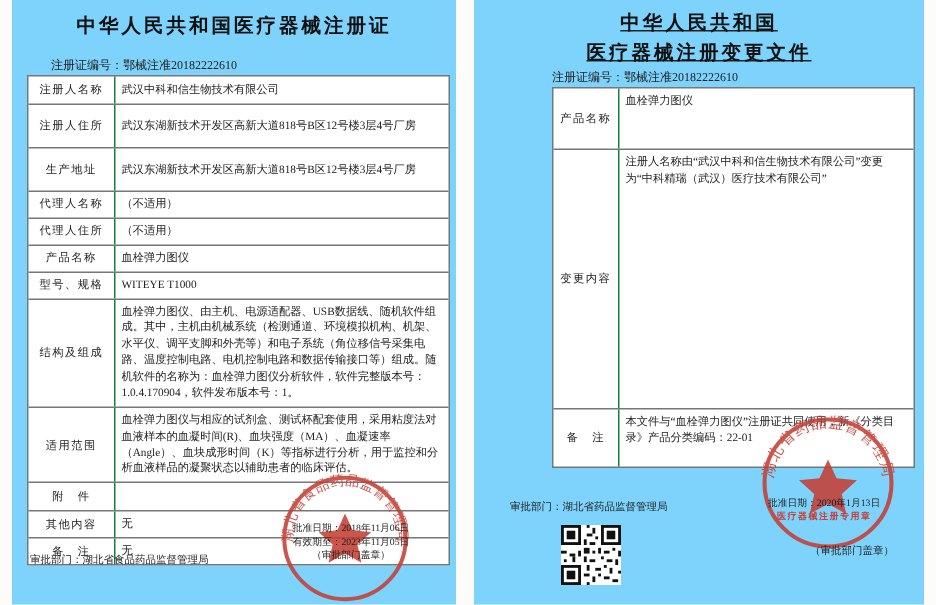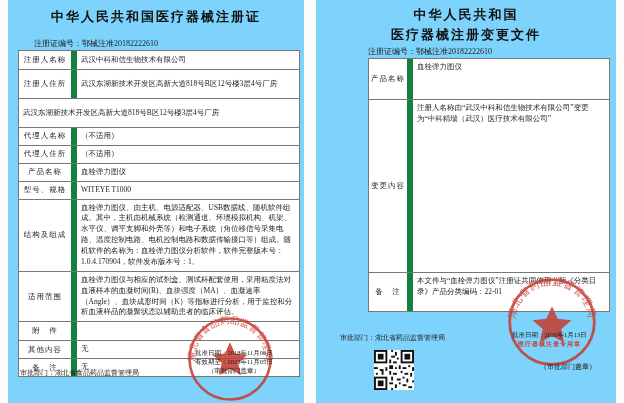--- a/index.html
+++ b/index.html
@@ -1,37 +1,37 @@
 <!DOCTYPE html>
 <html><head>
 <meta charset="utf-8">
 <style>
   * { margin:0; padding:0; box-sizing:border-box; }
   html,body { width:624px; height:403px; overflow:hidden; }
   body { background:#fcfcfb; font-family:"Liberation Serif", serif; color:#222; }
   .page { position:absolute; top:0; background:#7dd3fc; }
   #left-page  { left:8px;   width:296px; height:403px; }
-  #right-page { left:316px; width:300px; height:403px; }
+  #right-page { left:316px; width:300px; height:403px;text-decoration:underline; }
 
   .doc-title { text-align:center; font-weight:bold; font-size:13px; letter-spacing:2px; color:#111; }
   #left-page .doc-title { margin-top:8px; }
   #right-page .doc-title-1 { margin-top:6px; }
   #right-page .doc-title-2 { margin-top:2px; }
 
   .regline { font-size:8px; color:#222; }
   #left-page .regline  { position:absolute; left:26px; top:38px; }
   #right-page .regline { position:absolute; left:52px; top:46px; }
 
   .cert-table { position:absolute; border:1px solid #777; background:#fff; }
   #left-table  { left:10px; top:50px; width:282px; }
   #right-table { left:52px; top:58px; width:242px; }
 
   .trow { display:flex; border-top:1px solid #777; }
   .trow:first-child { border-top:none; }
-  .tlabel { width:58px; flex:0 0 58px; border-right:6px solid #15803d; display:flex;
+  .tlabel { width:58px; flex:0 0 58px; border-right:1px solid #15803d; display:flex;
             align-items:center; justify-content:center; text-align:right;
             font-size:7.5px; padding:2px; letter-spacing:1px; }
   .tvalue { flex:1; font-size:7.5px; line-height:1.45; padding:3px 4px; display:flex; align-items:center; }
   .tvalue.top { align-items:flex-start; }
   #right-table .tlabel { width:44px; flex:0 0 44px; }
 
   
   .h18{min-height:18px}.h28{min-height:28px}.h14{min-height:14px}.h15{min-height:15px}
   .h16{min-height:16px}.h40{min-height:40px}.h172{min-height:172px}.h38{min-height:38px}
 
@@ -64,20 +64,21 @@
   <div class="cert-table" id="left-table">
     <div class="trow">
       <div class="tlabel h18">注册人名称</div>
       <div class="tvalue h18">武汉中科和信生物技术有限公司</div>
     </div>
     <div class="trow">
       <div class="tlabel h28">注册人住所</div>
       <div class="tvalue h28">武汉东湖新技术开发区高新大道818号B区12号楼3层4号厂房</div>
     </div>
     <div class="trow">
+      <div class="tlabel h28">生产地址</div>
       <div class="tvalue h28">武汉东湖新技术开发区高新大道818号B区12号楼3层4号厂房</div>
     </div>
     <div class="trow">
       <div class="tlabel h14">代理人名称</div>
       <div class="tvalue h14">（不适用）</div>
     </div>
     <div class="trow">
       <div class="tlabel h14">代理人住所</div>
       <div class="tvalue h14">（不适用）</div>
     </div>

